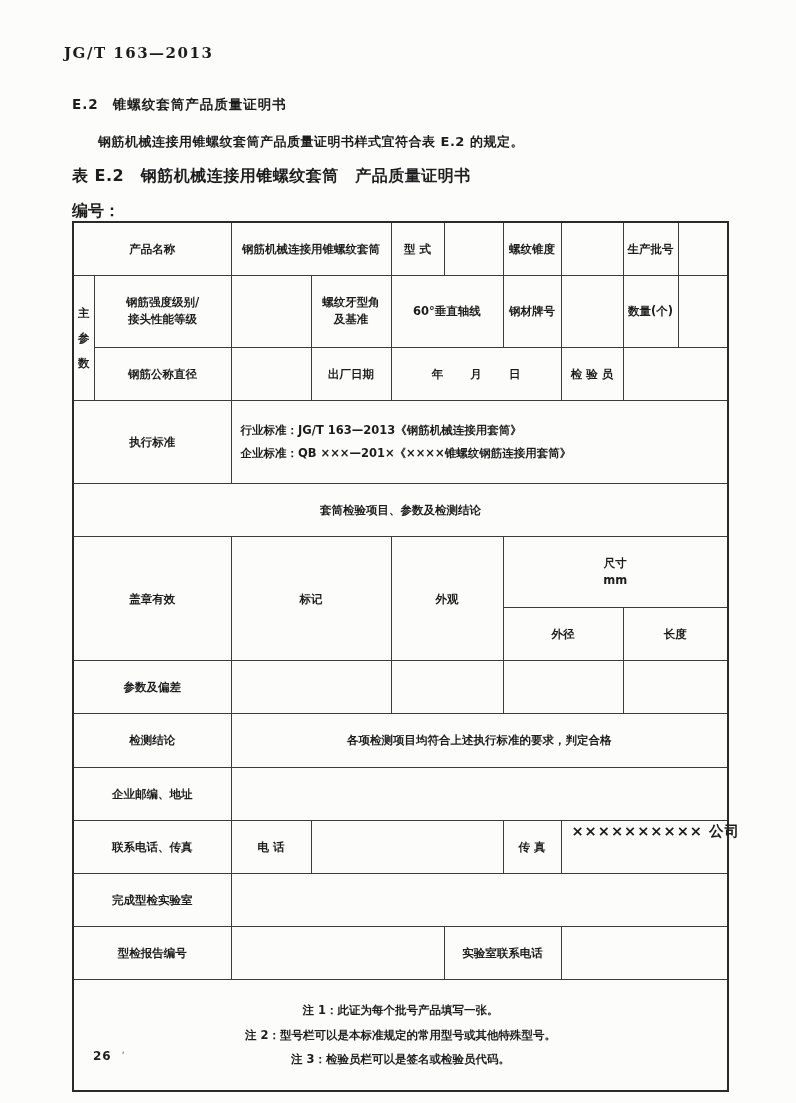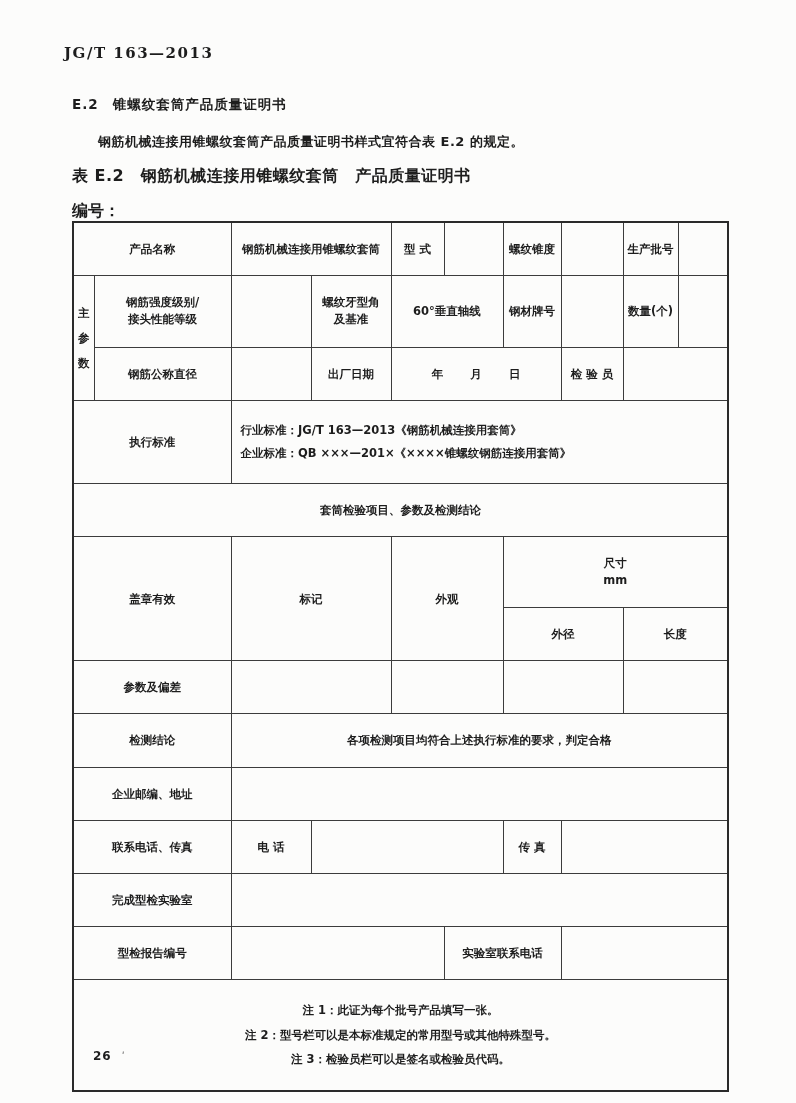--- a/index.html
+++ b/index.html
@@ -216,19 +216,20 @@
       <td colspan="10" class="notes-cell">
         <div>注 1：此证为每个批号产品填写一张。</div>
         <div>注 2：型号栏可以是本标准规定的常用型号或其他特殊型号。</div>
         <div>注 3：检验员栏可以是签名或检验员代码。</div>
       </td>
     </tr>
   </tbody>
     </table>
 
   <div class="footer-block">
+    <div>×××××××××× 公司</div>
   </div>
 
   <div class="page-num">
     <span>26</span><span class="stray">ʹ</span>
   </div>
 
 </div>
 
 </body></html>

